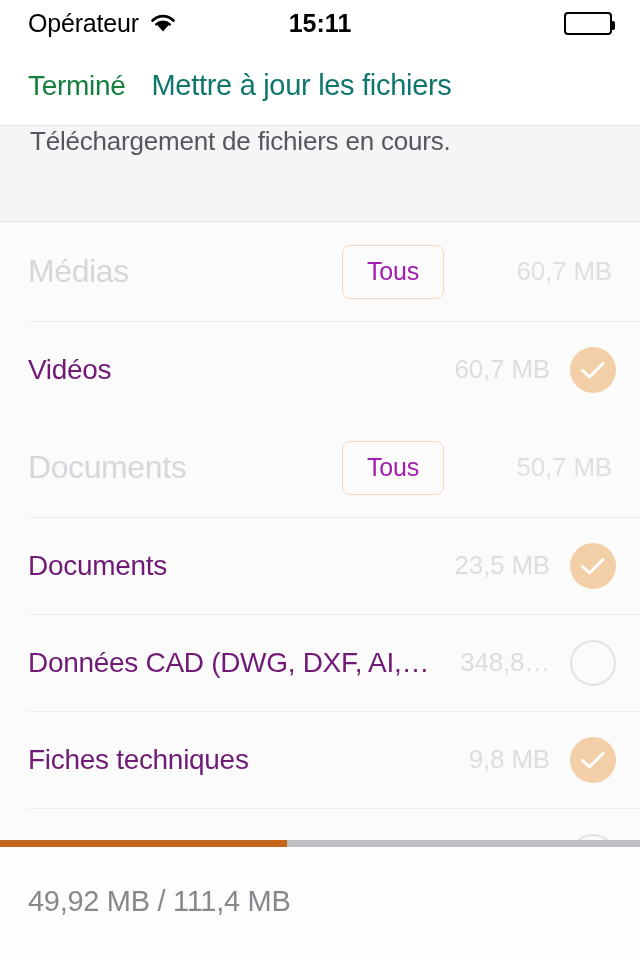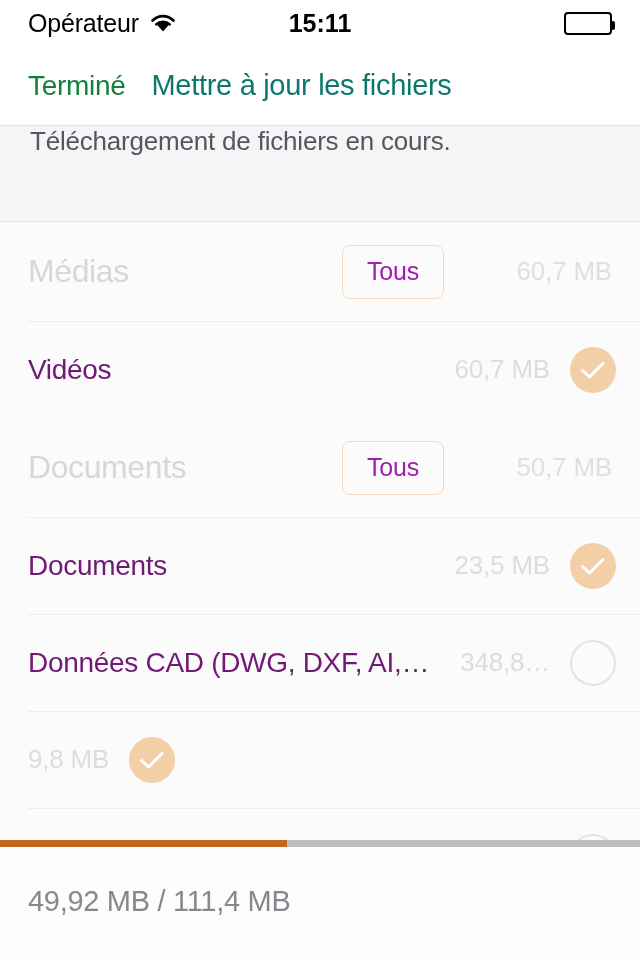--- a/index.html
+++ b/index.html
@@ -221,20 +221,21 @@
       </span>
     </div>
 
     <div class="row">
       <span class="row-label">Données CAD (DWG, DXF, AI,…</span>
       <span class="row-size">348,8…</span>
       <span class="check off"></span>
     </div>
 
     <div class="row">
+      <span class="row-label">Fiches techniques</span>
       <span class="row-size">9,8 MB</span>
       <span class="check on">
         <svg class="tick" width="26" height="20" viewBox="0 0 26 20">
           <path d="M2.5 10.5 L9.5 17 L23 3.5" stroke="#fff" stroke-width="3" fill="none" stroke-linecap="round" stroke-linejoin="round"></path>
         </svg>
       </span>
     </div>
 
     <div class="row">
       <span class="row-label">Notice de montage</span>

